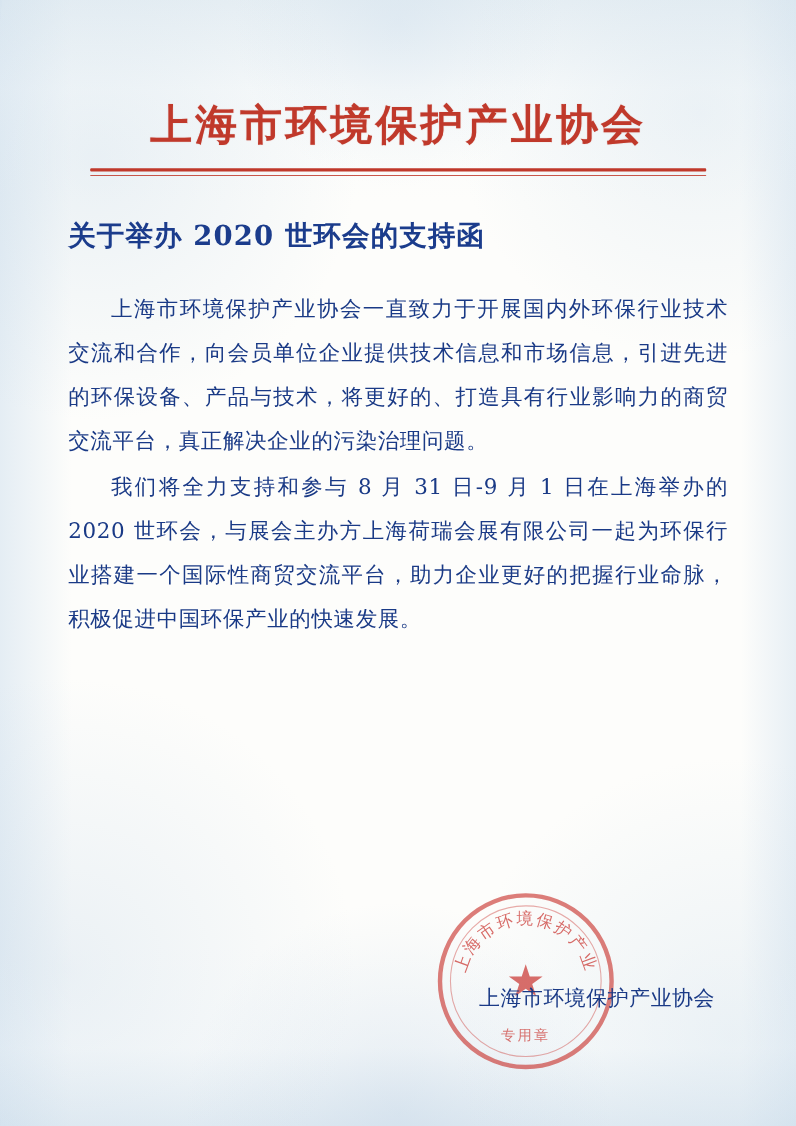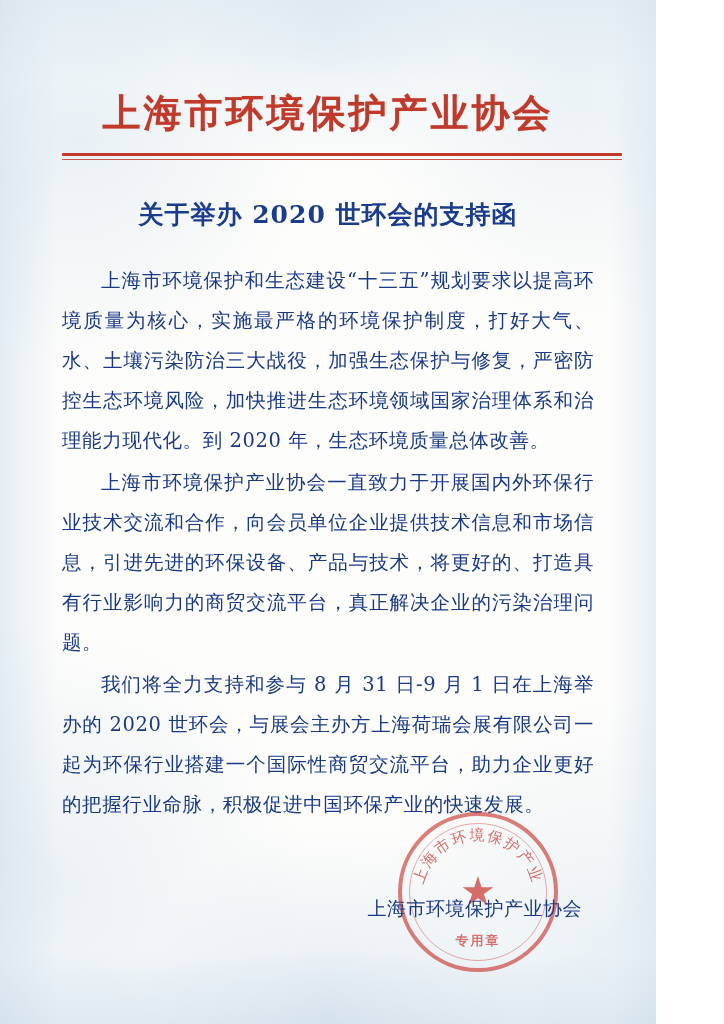--- a/index.html
+++ b/index.html
@@ -9,21 +9,21 @@
   body {
     width: 724px;
     height: 1024px;
     overflow: hidden;
     font-family: "Liberation Serif", "DejaVu Serif", serif;
     background: #ffffff;
   }
 
   .page {
     position: relative;
-    width: 656px;
+    width: 724px;
     height: 1024px;
     background:
       linear-gradient(180deg, rgba(214,228,238,0.55) 0%, rgba(238,245,250,0.25) 8%, rgba(255,255,255,0.0) 18%),
       linear-gradient(0deg, rgba(205,222,236,0.55) 0%, rgba(240,246,251,0.22) 7%, rgba(255,255,255,0.0) 16%),
       linear-gradient(90deg, rgba(208,224,238,0.55) 0%, rgba(255,255,255,0) 9%),
       linear-gradient(270deg, rgba(208,224,238,0.5) 0%, rgba(255,255,255,0) 7%),
       #fdfdfb;
     overflow: hidden;
   }
 
@@ -77,21 +77,21 @@
   }
   .rule.thin {
     margin-top: 3px;
     height: 1px;
     background: #c0392b;
     opacity: 0.85;
   }
 
   .doc-title {
     margin-top: 38px;
-    text-align: center;
+    text-align: left;
     color: #1b3c8c;
     font-size: 25px;
     font-weight: bold;
     letter-spacing: 1px;
     font-family: "DejaVu Serif", "Liberation Serif", serif;
   }
 
   .body-text {
     margin-top: 30px;
     color: #1a3a86;
@@ -159,41 +159,39 @@
   }
   .seal-bottom {
     position: absolute;
     left: 0;
     bottom: 18px;
     width: 100%;
     text-align: center;
     color: rgba(200,45,40,0.75);
     font-size: 13px;
     letter-spacing: 2px;
-    font-weight: bold;
   }
 </style>
 </head>
 <body>
 
 <div class="page">
   <div class="paper-texture"></div>
   <div class="streaks"></div>
 
   <div class="content">
 
     <div class="org-title">上海市环境保护产业协会</div>
 
     <div class="rule"></div>
     <div class="rule thin"></div>
 
     <div class="doc-title">关于举办 2020 世环会的支持函</div>
 
     <div class="body-text">
-      <p>上海市环境保护和生态建设“十三五”规划要求以提高环境质量为核心，实施最严格的环境保护制度，打好大气、水、土壤污染防治三大战役，加强生态保护与修复，严密防控生态环境风险，加快推进生态环境领域国家治理体系和治理能力现代化。到 2020 年，生态环境质量总体改善。</p>
       <p>上海市环境保护产业协会一直致力于开展国内外环保行业技术交流和合作，向会员单位企业提供技术信息和市场信息，引进先进的环保设备、产品与技术，将更好的、打造具有行业影响力的商贸交流平台，真正解决企业的污染治理问题。</p>
       <p>我们将全力支持和参与 8 月 31 日-9 月 1 日在上海举办的 2020 世环会，与展会主办方上海荷瑞会展有限公司一起为环保行业搭建一个国际性商贸交流平台，助力企业更好的把握行业命脉，积极促进中国环保产业的快速发展。</p>
     </div>
   </div>
 
   <div class="seal">
     <div class="seal-inner"></div>
     <svg class="seal-arc" viewBox="0 0 152 152">
       <defs>
         <path id="sealArcPath" d="M 20,80 A 56,56 0 0 1 132,80"></path>

